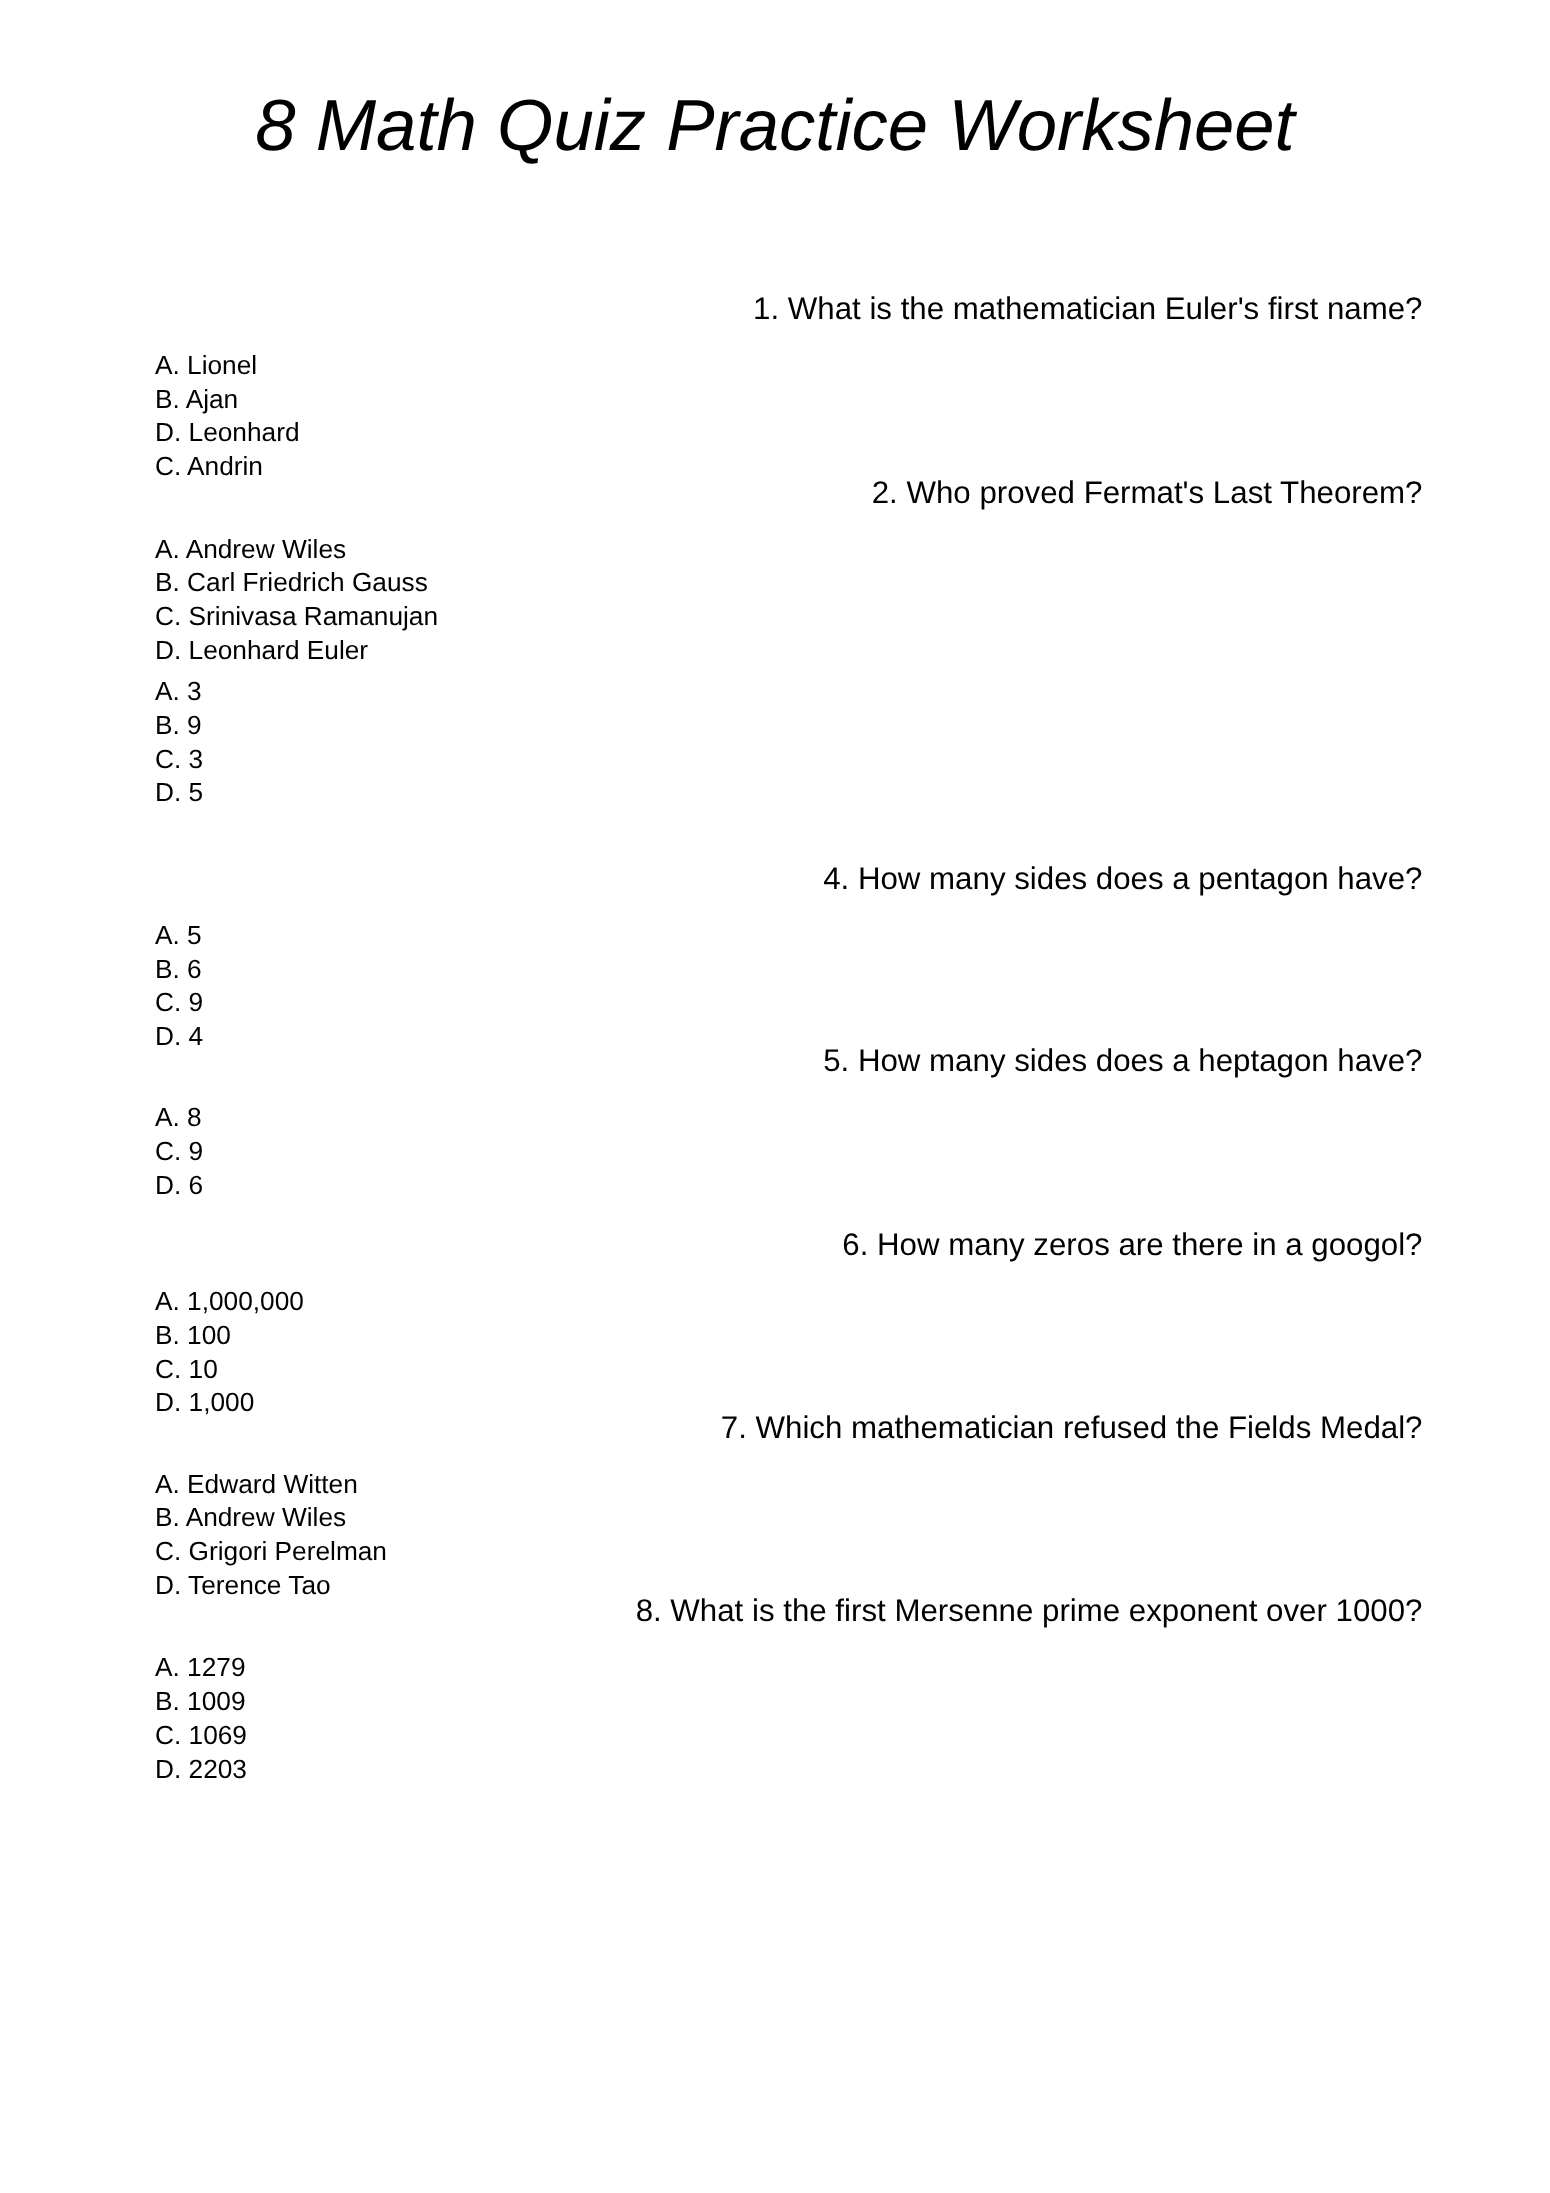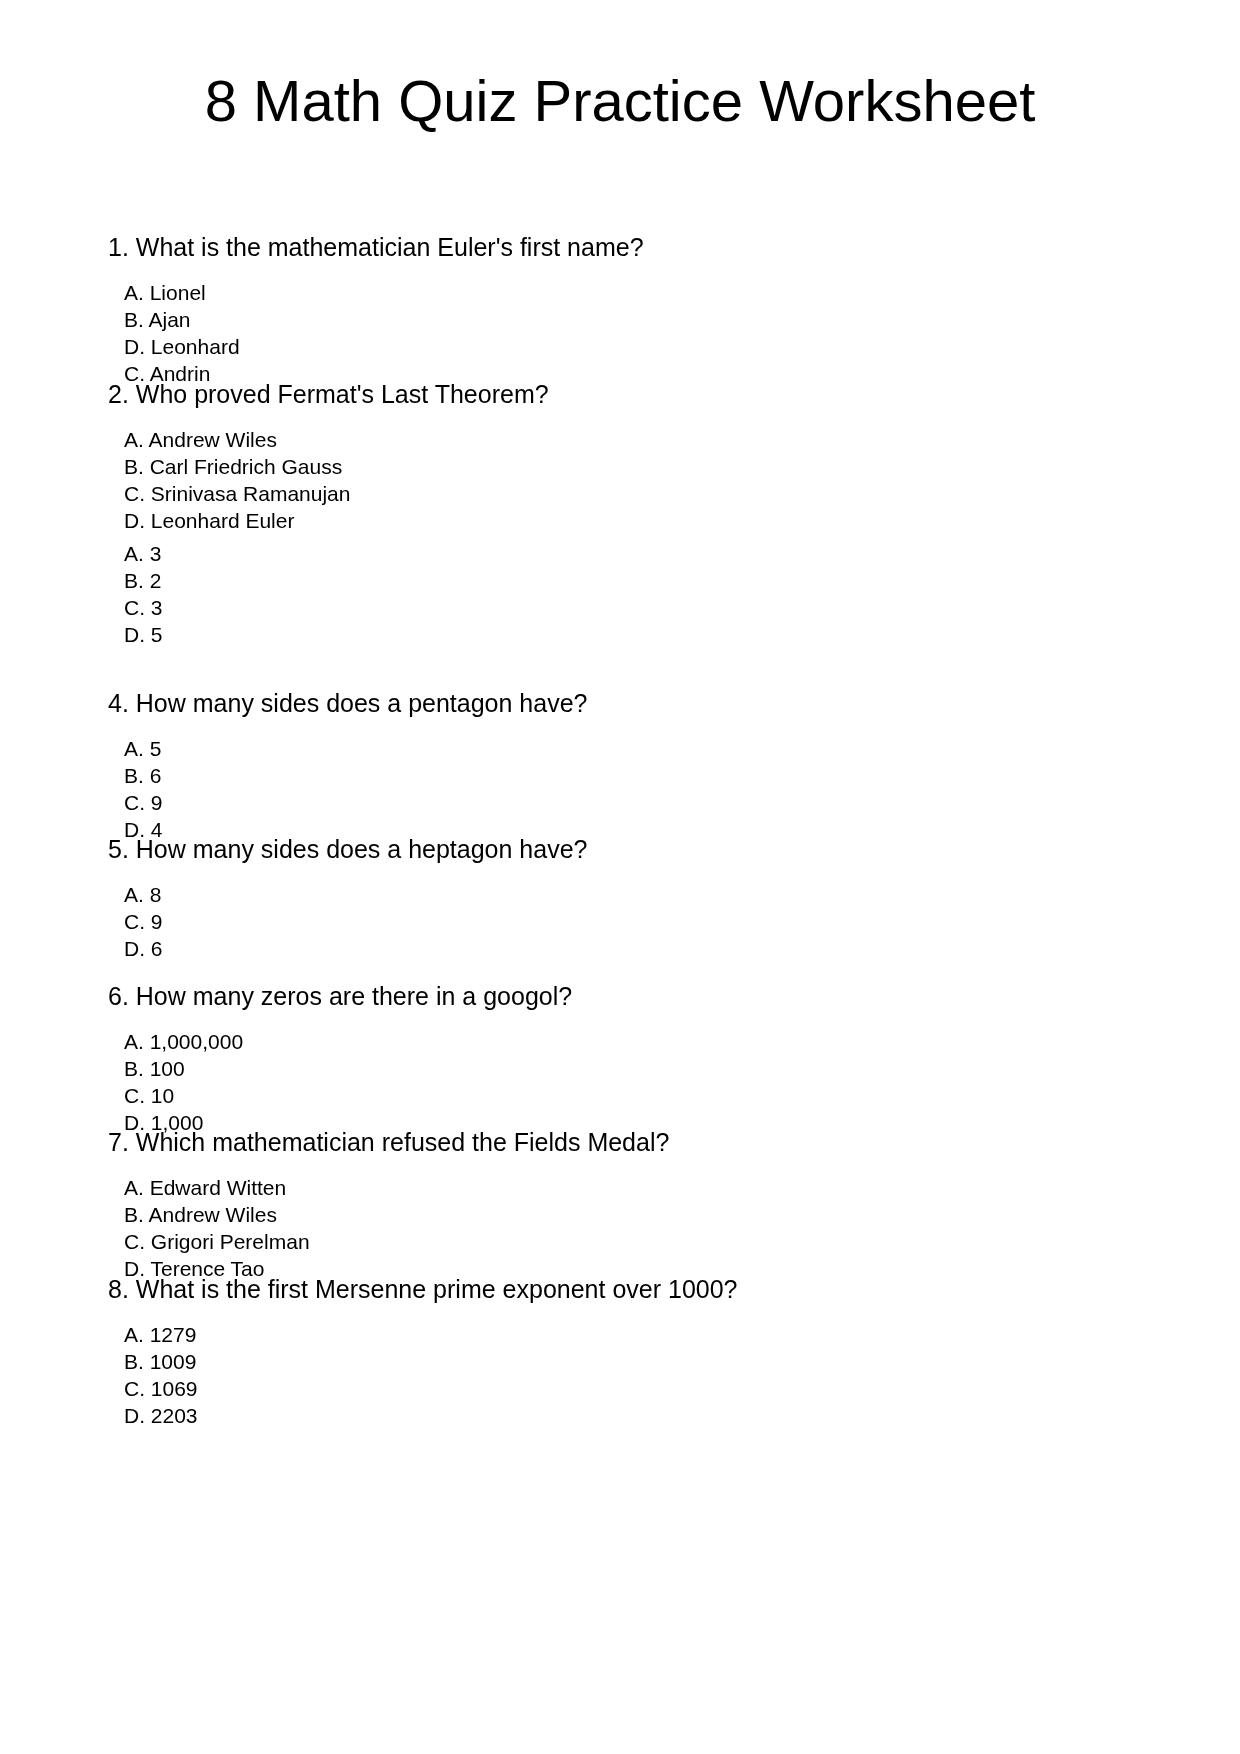--- a/index.html
+++ b/index.html
@@ -19,35 +19,37 @@
       position: absolute;
       top: 68px;
       left: 0;
       width: 1240px;
       text-align: center;
       font-size: 58px;
       line-height: 66px;
       font-weight: normal;
       margin: 0;
       letter-spacing: 0px;
+      font-style: italic;
     }
     .questions {
       position: absolute;
       top: 231px;
       left: 108px;
       width: 1030px;
     }
     .question-block {
       height: 146.5px;
     }
     .question-text {
       font-size: 25px;
       line-height: 32px;
       margin: 0 0 1px 0;
       white-space: nowrap;
+      text-align: right;
     }
     .options {
       list-style: none;
       margin: 16px;
       padding: 0;
     }
     .option {
       font-size: 21px;
       line-height: 27px;
       white-space: nowrap;
@@ -76,21 +78,21 @@
       <li class="option">A. Andrew Wiles</li>
       <li class="option">B. Carl Friedrich Gauss</li>
       <li class="option">C. Srinivasa Ramanujan</li>
       <li class="option">D. Leonhard Euler</li>
     </ul>
   </div>
 
   <div class="question-block">
     <ul class="options">
       <li class="option">A. 3</li>
-      <li class="option">B. 2</li>
+      <li class="option">B. 9</li>
       <li class="option">C. 3</li>
       <li class="option">D. 5</li>
     </ul>
   </div>
 
   <div class="question-block">
     <p class="question-text">4. How many sides does a pentagon have?</p>
     <ul class="options">
       <li class="option">A. 5</li>
       <li class="option">B. 6</li>

